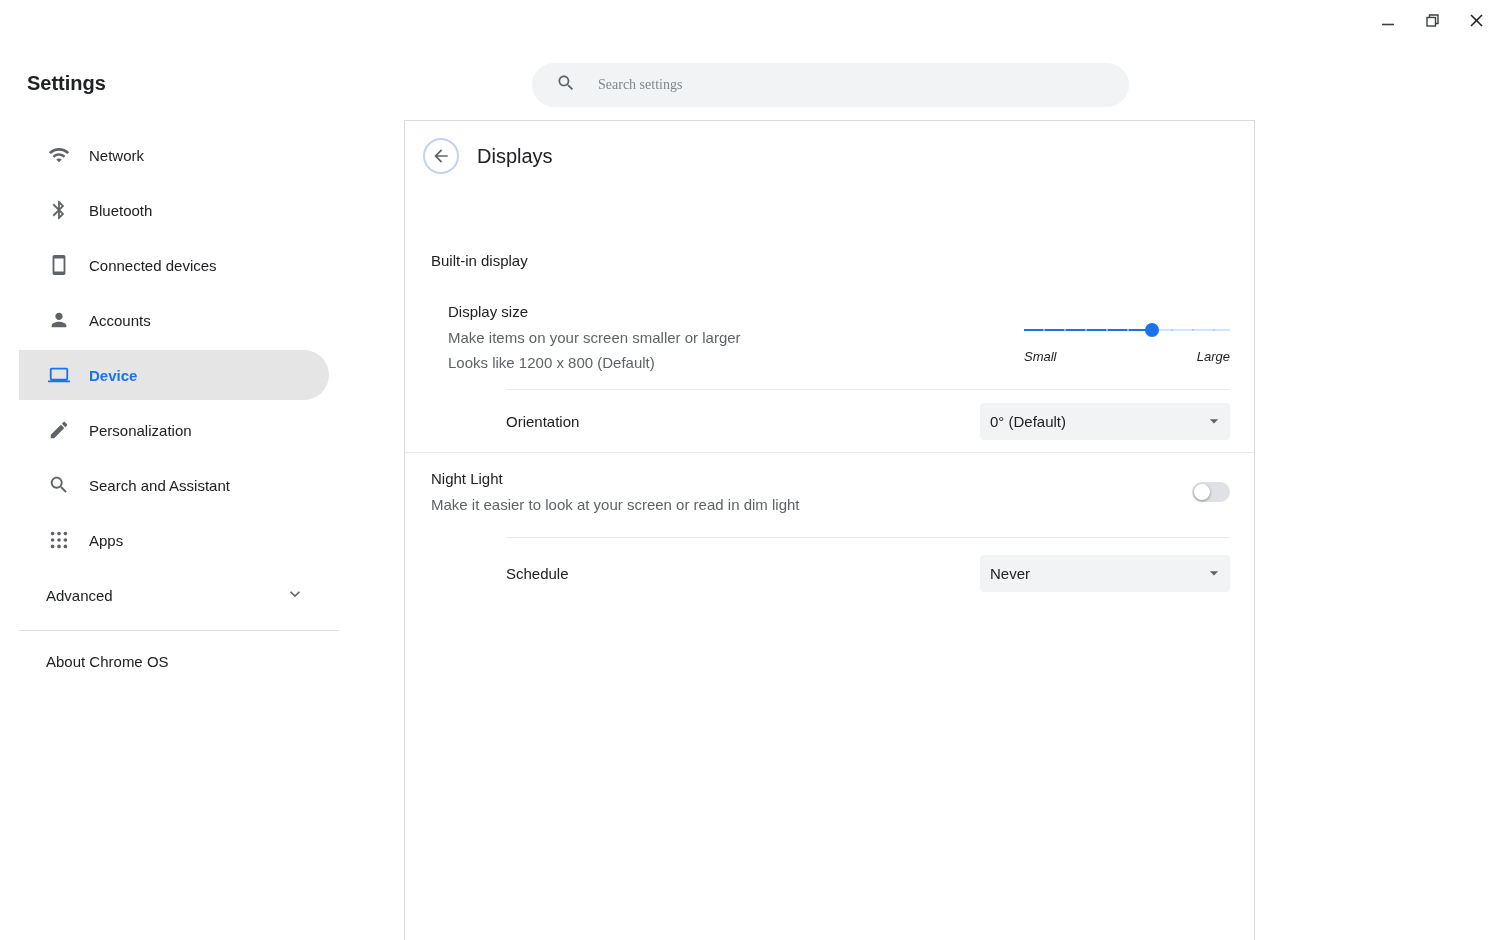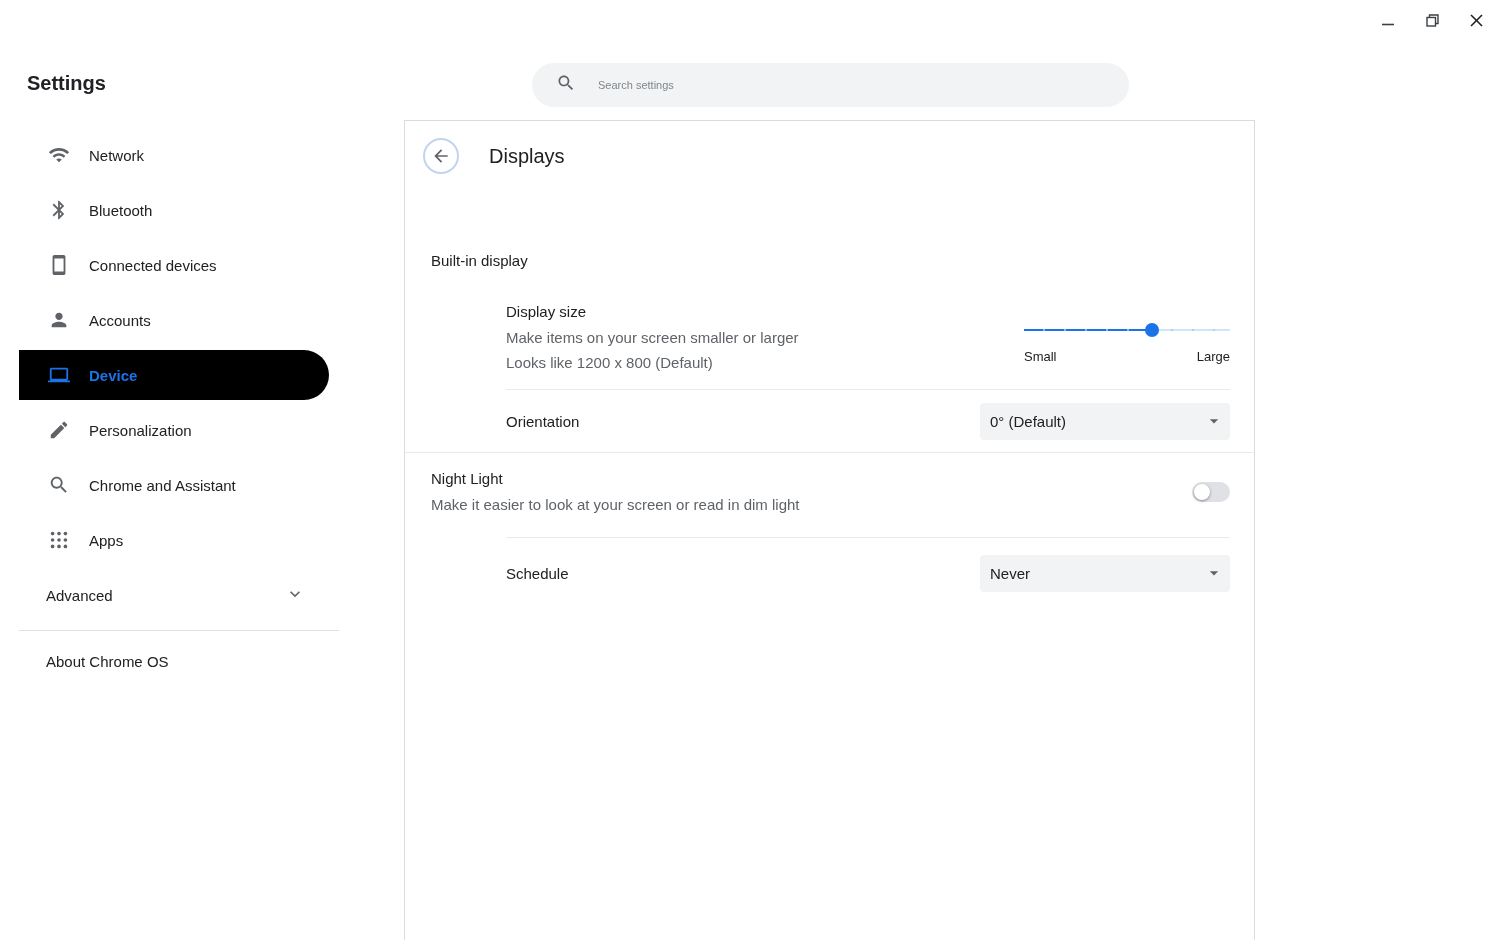--- a/index.html
+++ b/index.html
@@ -17,65 +17,65 @@
 
   
   .app-title { position:absolute; left:27px; top:72px; font-size:20px; font-weight:700; color:#202124; }
   .search-bar {
     position:absolute; left:532px; top:63px; width:597px; height:44px;
     background:#f1f3f4; border-radius:22px;
     display:flex; align-items:center; gap:20px; padding-left:24px;
   }
   .search-bar input {
     flex:1; border:none; outline:none; background:transparent;
-    font-size:11px; color:#404040; font-family:Liberation Sans, sans-serif;
+    font-size:14px; color:#404040; font-family:Liberation Serif, serif;
   }
   .search-bar input::placeholder { color:#80868b; }
 
   
   .sidebar { position:absolute; left:0; top:121px; width:404px;padding-left:19px; }
   .side-items { padding-top:4px; }
   .side-item {
     display:flex; align-items:center; gap:18px;
     height:50px; margin:5px 0; width:310px; padding-left:28px;
     border-radius:0 25px 25px 0; cursor:pointer;
   }
   .side-item .icon { width:24px; height:24px; color:#5f6368; display:flex; align-items:center; justify-content:center; }
   .side-item .label { font-size:15px; color:#202124; }
-  .side-item.selected { background:#000000; }
+  .side-item.selected { background:#e5e5e5; }
   .side-item.selected .icon { color:#1a73e8; }
   .side-item.selected .label { color:#1a73e8; font-weight:700; }
   .advanced-row {
     margin-top:2px; height:50px; width:310px;
     display:flex; align-items:center; justify-content:space-between;
     padding:0 24px 0 27px; cursor:pointer; font-size:15px;
   }
   .sidebar-divider { border:none; border-top:1px solid #e0e0e0; margin:10px 0 0 0; width:320px; }
   .about-row { margin-top:6px; height:48px; width:310px; display:flex; align-items:center; padding-left:27px; font-size:15px; cursor:pointer; }
 
   
   .card {
     position:absolute; left:404px; top:120px; width:851px; height:820px;
     background:#fff; border:1px solid #dadce0; border-bottom:none;
   }
-  .page-header { display:flex; align-items:center; gap:30px; margin:17px 0 0 18px; }
+  .page-header { display:flex; align-items:center; gap:18px; margin:17px 0 0 18px; }
   .back-btn {
     width:36px; height:36px; border-radius:50%;
     border:2px solid #c3d4ee; background:#fff;
     display:flex; align-items:center; justify-content:center;
   }
   .page-title { font-size:20px; font-weight:400; color:#202124; }
 
   .section-title { margin:78px 0 0 26px; font-size:15px; font-weight:400; color:#202124; }
 
-  .row-display-size { display:flex; justify-content:space-between; margin:30px 24px 14px 101px; }
+  .row-display-size { display:flex; justify-content:space-between; margin:30px 24px 14px 43px; }
   .ds-label { font-size:15px; line-height:26px; color:#202124; }
   .ds-desc  { font-size:15px; line-height:25px; color:#5f6368; }
 
-  .slider-wrap { width:206px; padding-top:24px; }
+  .slider-wrap { width:206px; padding-top:24px;font-style:italic; }
   .slider { position:relative; height:14px; cursor:pointer; }
   .slider .track {
     position:absolute; top:6px; left:0; right:0; height:2px;
     background:repeating-linear-gradient(90deg,#aecbfa 0 2px,#d2e3fc 2px 21px);
   }
   .slider .track-fill {
     position:absolute; top:6px; left:0; height:2px; width:62%;
     background:repeating-linear-gradient(90deg,#1a73e8 0 19px,#8ab4f8 19px 21px);
   }
   .slider .thumb {
@@ -197,21 +197,21 @@
           </svg>
       </span>
       <span class="label">Personalization</span>
     </div>
     <div class="side-item">
       <span class="icon">
         <svg width="22" height="22" viewBox="0 0 24 24" fill="currentColor">
             <path d="M15.5 14h-.79l-.28-.27C15.41 12.59 16 11.11 16 9.5 16 5.91 13.09 3 9.5 3S3 5.91 3 9.5 5.91 16 9.5 16c1.61 0 3.09-.59 4.23-1.57l.27.28v.79l5 4.99L20.49 19l-4.99-5zm-6 0C7.01 14 5 11.99 5 9.5S7.01 5 9.5 5 14 7.01 14 9.5 11.99 14 9.5 14z"></path>
           </svg>
       </span>
-      <span class="label">Chrome and Assistant</span>
+      <span class="label">Search and Assistant</span>
     </div>
     <div class="side-item">
       <span class="icon">
         <svg width="22" height="22" viewBox="0 0 24 24" fill="currentColor">
           <circle cx="5" cy="5" r="2"></circle>
             <circle cx="12" cy="5" r="2"></circle>
             <circle cx="19" cy="5" r="2"></circle>
           <circle cx="5" cy="12" r="2"></circle>
             <circle cx="12" cy="12" r="2"></circle>
             <circle cx="19" cy="12" r="2"></circle>

